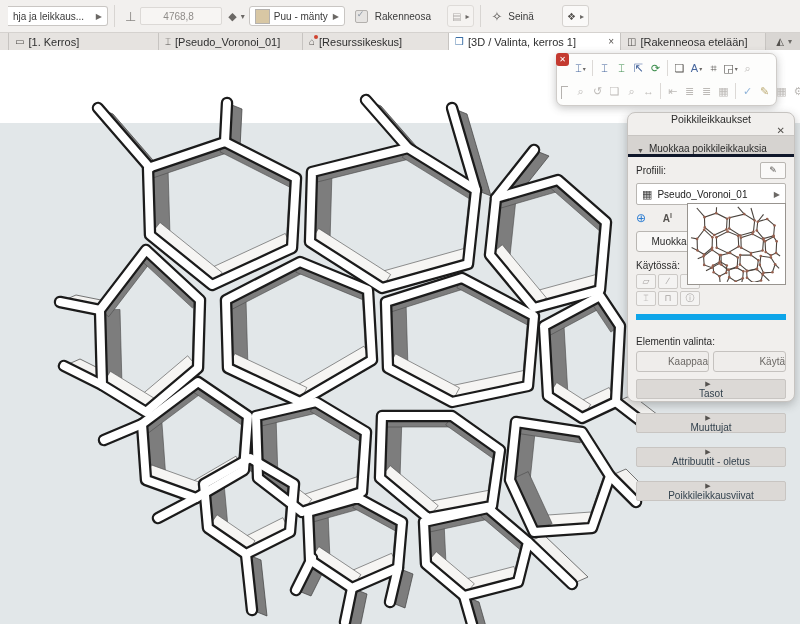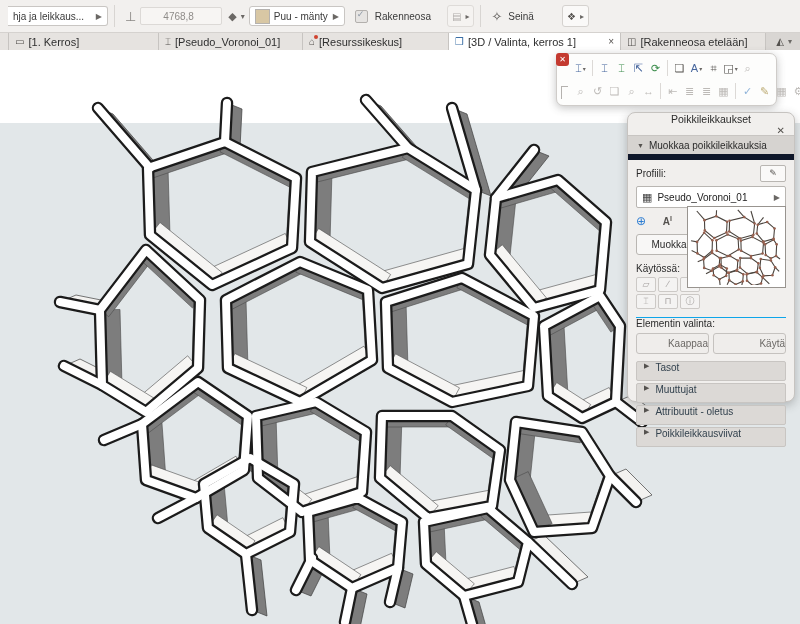--- a/index.html
+++ b/index.html
@@ -48,44 +48,44 @@
   .tbtn{width:17px;height:18px;display:flex;align-items:center;justify-content:center;font-size:11px;border-radius:3px;position:relative;}
   .tbtn .dd{font-size:6px;color:#6b6865;margin-left:1px;}
   .tbtn.disabled{color:#bdbab7;}
   .tsep{width:1px;height:16px;background:#dcd9d6;margin:0 3px;}
 
   
   #panel{position:absolute;left:627px;top:112px;width:168px;height:290px;background:#f1efed;border:1px solid #c6c3c0;border-radius:8px;box-shadow:0 3px 10px rgba(60,60,60,.30);box-sizing:border-box;}
   #panel-title{height:22px;display:flex;align-items:center;padding:0 9px;flex-direction:column;}
   #panel-title .t{font-size:10.5px;color:#2b2b2b;}
   #panel-title .x{margin-left:auto;color:#55524f;font-size:10px;}
-  #panel-section{height:18px;background:#d6d3d0;display:flex;align-items:center;padding:0 9px;font-size:10px;color:#2b2b2b;border-top:1px solid #c8c5c2;border-bottom:6px solid #0f172a;}
+  #panel-section{height:18px;background:#d6d3d0;display:flex;align-items:flex-end;padding:0 9px;font-size:10px;color:#2b2b2b;border-top:1px solid #c8c5c2;border-bottom:3px solid #0f172a;}
   #panel-section .arr{font-size:7px;margin-right:5px;color:#55524f;}
   #panel-body{position:relative;padding:5px 8px;}
   .prow{display:flex;align-items:center;}
   #profiili-lbl{font-size:10px;color:#2b2b2b;}
   #pm-btn{margin-left:auto;width:24px;height:15px;border:1px solid #b9b6b2;background:#faf9f8;border-radius:2px;text-align:center;font-size:9px;color:#55524f;line-height:15px;}
   #profile-combo{margin-top:4px;height:20px;background:#fff;border:1px solid #b9b6b2;border-radius:2px;display:flex;align-items:center;padding:0 5px;}
   #profile-combo .hatch{font-size:11px;color:#444;margin-right:5px;}
   #profile-combo .name{font-size:10px;color:#222;flex:1;}
   #actions{margin-top:6px;display:flex;align-items:center;width:62px;justify-content:space-between;}
   #add-btn{color:#2d7dd2;font-size:12px;}
   #ren-btn{color:#55524f;font-size:10px;font-weight:bold;}
   #ren-btn sup{font-size:7px;}
   #del-btn{color:#d0432f;font-size:11px;font-weight:bold;}
   #muokkaa-btn{margin-top:6px;width:78px;height:19px;border:1px solid #b9b6b2;background:#f8f7f6;border-radius:3px;font-size:10px;color:#2b2b2b;text-align:center;line-height:19px;}
   #preview{position:absolute;right:8px;top:46px;width:97px;height:80px;background:#fff;border:1px solid #98948f;}
   #kaytossa-lbl{margin-top:8px;font-size:10px;color:#2b2b2b;}
   #kaytossa-grid{margin-top:3px;width:66px;display:grid;grid-template-columns:repeat(3,20px);grid-gap:2px;}
   .kico{height:13px;border:1px solid #ccc9c6;background:#f4f3f2;border-radius:2px;color:#a5a2a0;font-size:9px;text-align:center;line-height:13px;}
-  #sel-lbl{margin-top:8px;font-size:10px;color:#2b2b2b;border-top:1px solid #0ea5e9;padding-top:0;}
+  #sel-lbl{margin-top:8px;font-size:10px;color:#2b2b2b;border-top:6px solid #0ea5e9;padding-top:16px;}
   #sel-btns{margin-top:4px;display:flex;gap:4px;}
   .sbtn{flex:1;height:19px;border:1px solid #c5c2bf;background:#efedeb;border-radius:3px;font-size:10px;color:#6b6865;text-align:right;line-height:19px;}
   #accordion{margin-top:7px;}
-  .acc-row{height:18px;background:#dcd9d6;border:1px solid #c8c5c2;border-radius:2px;margin-bottom:2px;display:flex;align-items:flex-start;padding:0 7px;font-size:10px;color:#33424e;}
+  .acc-row{height:18px;background:#dcd9d6;border:1px solid #c8c5c2;border-radius:2px;margin-bottom:14px;display:flex;align-items:center;padding:0 7px;font-size:10px;color:#33424e;flex-direction:column;}
   .acc-row .arr{font-size:7px;margin-right:6px;color:#55524f;}
 </style>
 </head>
 <body>
 
 <div id="app">
 
   <div id="toolbar">
     <div class="field" id="ctx-field">
       <span>hja ja leikkaus...</span>

